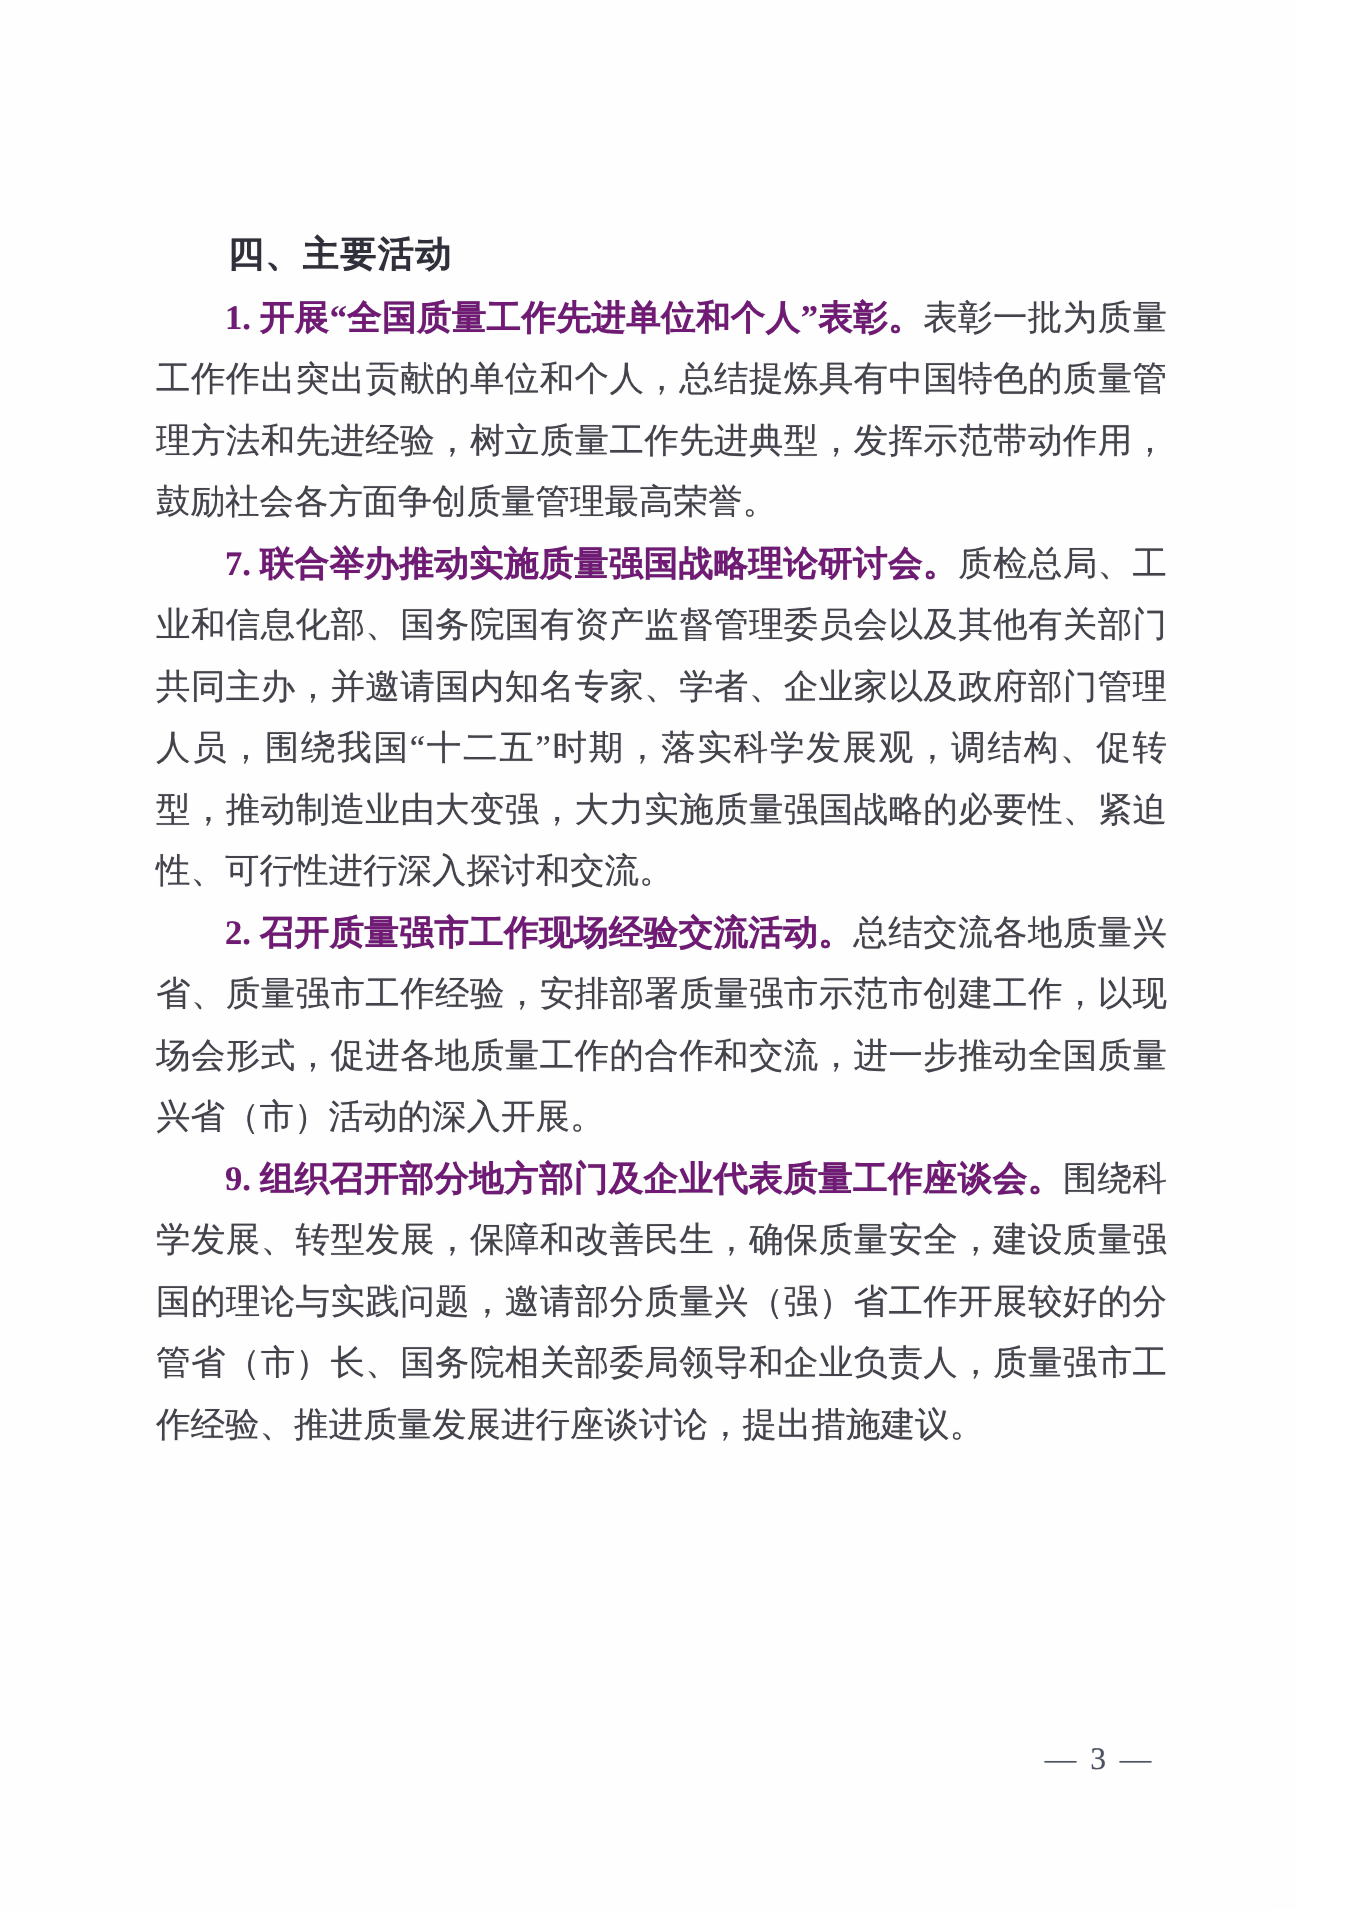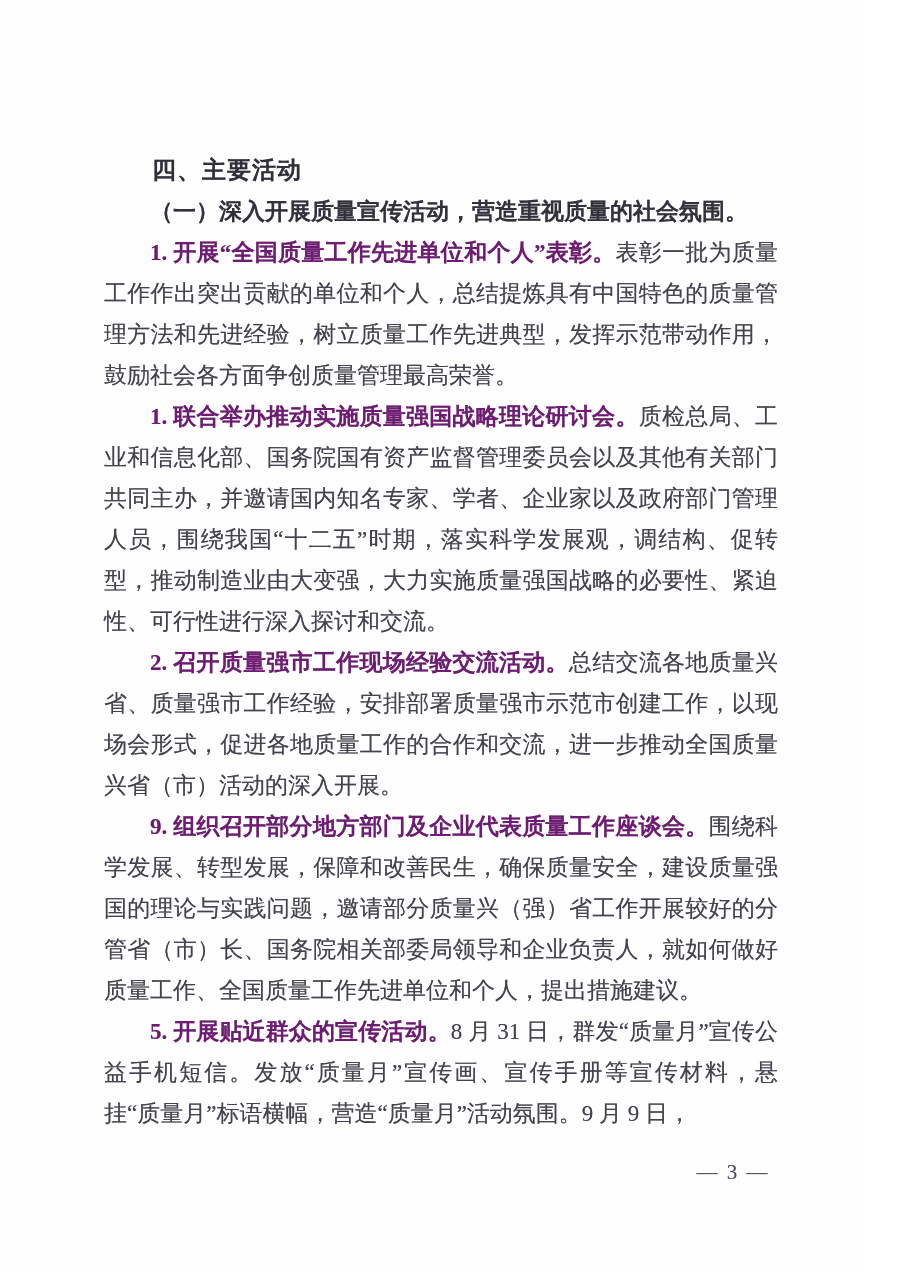--- a/index.html
+++ b/index.html
@@ -62,28 +62,26 @@
   }
 </style>
 </head>
 <body>
 
 <div class="page">
   <div class="textblock">
 
     <p class="heading">四、主要活动</p>
 
-    <p class="subheading">（一）深入开展质量宣传活动，营造重视质量的社会氛围。</p>
 
     <p class="para"><span class="lead">1. 开展“全国质量工作先进单位和个人”表彰。</span><span class="body-text">表彰一批为质量工作作出突出贡献的单位和个人，总结提炼具有中国特色的质量管理方法和先进经验，树立质量工作先进典型，发挥示范带动作用，鼓励社会各方面争创质量管理最高荣誉。</span></p>
 
-    <p class="para"><span class="lead">1. 联合举办推动实施质量强国战略理论研讨会。</span><span class="body-text">质检总局、工业和信息化部、国务院国有资产监督管理委员会以及其他有关部门共同主办，并邀请国内知名专家、学者、企业家以及政府部门管理人员，围绕我国“十二五”时期，落实科学发展观，调结构、促转型，推动制造业由大变强，大力实施质量强国战略的必要性、紧迫性、可行性进行深入探讨和交流。</span></p>
+    <p class="para"><span class="lead">7. 联合举办推动实施质量强国战略理论研讨会。</span><span class="body-text">质检总局、工业和信息化部、国务院国有资产监督管理委员会以及其他有关部门共同主办，并邀请国内知名专家、学者、企业家以及政府部门管理人员，围绕我国“十二五”时期，落实科学发展观，调结构、促转型，推动制造业由大变强，大力实施质量强国战略的必要性、紧迫性、可行性进行深入探讨和交流。</span></p>
 
     <p class="para"><span class="lead">2. 召开质量强市工作现场经验交流活动。</span><span class="body-text">总结交流各地质量兴省、质量强市工作经验，安排部署质量强市示范市创建工作，以现场会形式，促进各地质量工作的合作和交流，进一步推动全国质量兴省（市）活动的深入开展。</span></p>
 
-    <p class="para"><span class="lead">9. 组织召开部分地方部门及企业代表质量工作座谈会。</span><span class="body-text">围绕科学发展、转型发展，保障和改善民生，确保质量安全，建设质量强国的理论与实践问题，邀请部分质量兴（强）省工作开展较好的分管省（市）长、国务院相关部委局领导和企业负责人，就如何做好质量工作、全国质量工作先进单位和个人，提出措施建议。</span></p>
+    <p class="para"><span class="lead">9. 组织召开部分地方部门及企业代表质量工作座谈会。</span><span class="body-text">围绕科学发展、转型发展，保障和改善民生，确保质量安全，建设质量强国的理论与实践问题，邀请部分质量兴（强）省工作开展较好的分管省（市）长、国务院相关部委局领导和企业负责人，质量强市工作经验、推进质量发展进行座谈讨论，提出措施建议。</span></p>
 
-    <p class="para"><span class="lead">5. 开展贴近群众的宣传活动。</span><span class="body-text">8 月 31 日，群发“质量月”宣传公益手机短信。发放“质量月”宣传画、宣传手册等宣传材料，悬挂“质量月”标语横幅，营造“质量月”活动氛围。9 月 9 日，</span></p>
 
   </div>
 
   <div class="pagenum">— 3 —</div>
 </div>
 
 </body></html>

